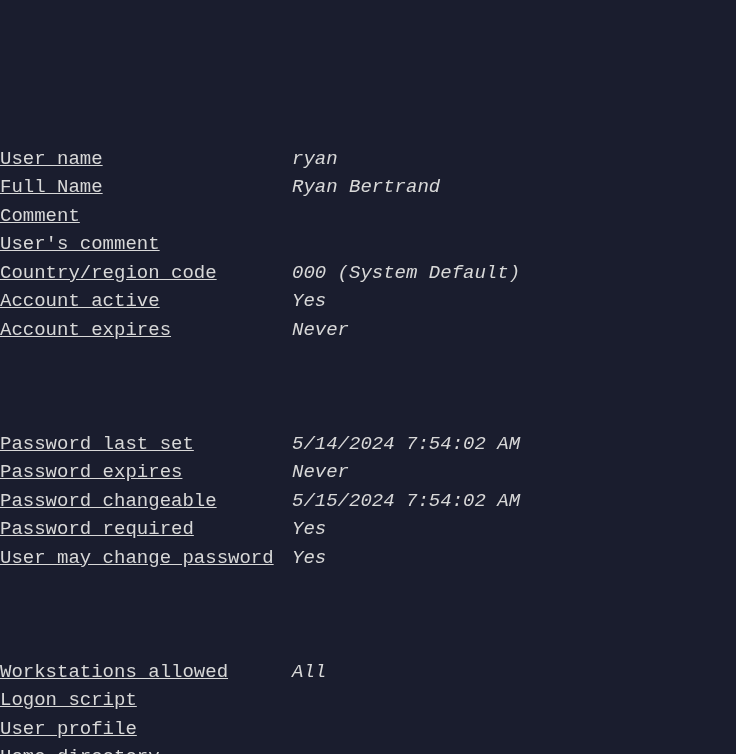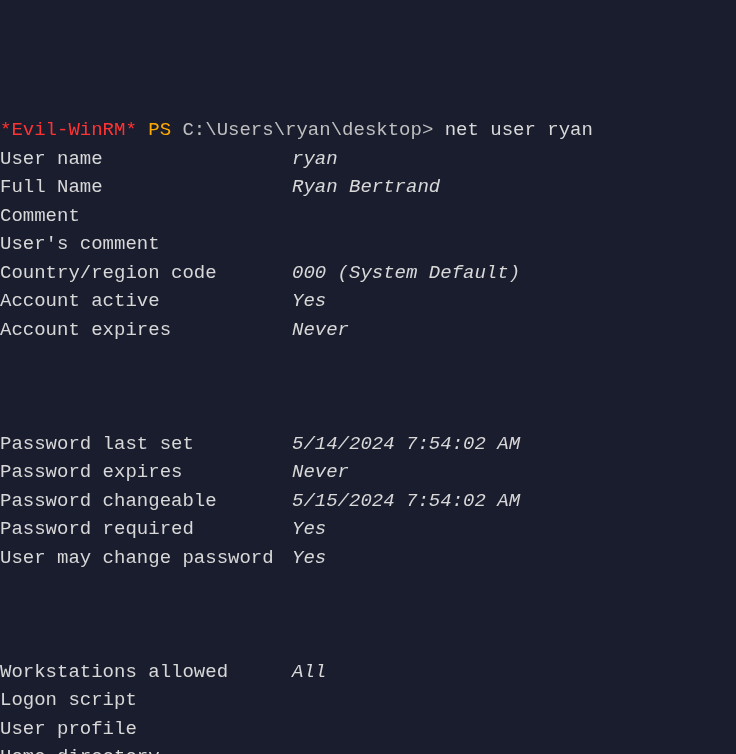--- a/index.html
+++ b/index.html
@@ -31,36 +31,37 @@
     .cmd {
       color: #d8d8d8;
     }
     .field-row {
       display: block;
     }
     .field-label {
       display: inline-block;
       width: 292px;
       color: #d8d8d8;
+      text-decoration: underline;
     }
     .field-value {
       display: inline-block;
       color: #d8d8d8;
       font-style: italic;
     }
     .spacer {
       height: 1.5em;
     }
   </style>
 </head>
 <body>
 
 
 
-<div><span><span class="prompt-prefix">*Evil-WinRM*</span> <span class="prompt-ps">PS</span> <span class="prompt-path">C:\Users\ryan\desktop&gt;</span> <span class="cmd">net user ryan</span></span>
+<div>
 <div id="block1"><div class="field-row"><span class="field-label">User name</span><span class="field-value">ryan</span></div><div class="field-row"><span class="field-label">Full Name</span><span class="field-value">Ryan Bertrand</span></div><div class="field-row"><span class="field-label">Comment</span><span class="field-value"></span></div><div class="field-row"><span class="field-label">User's comment</span><span class="field-value"></span></div><div class="field-row"><span class="field-label">Country/region code</span><span class="field-value">000 (System Default)</span></div><div class="field-row"><span class="field-label">Account active</span><span class="field-value">Yes</span></div><div class="field-row"><span class="field-label">Account expires</span><span class="field-value">Never</span></div></div>
 <div class="spacer"></div>
 <div id="block2"><div class="field-row"><span class="field-label">Password last set</span><span class="field-value">5/14/2024 7:54:02 AM</span></div><div class="field-row"><span class="field-label">Password expires</span><span class="field-value">Never</span></div><div class="field-row"><span class="field-label">Password changeable</span><span class="field-value">5/15/2024 7:54:02 AM</span></div><div class="field-row"><span class="field-label">Password required</span><span class="field-value">Yes</span></div><div class="field-row"><span class="field-label">User may change password</span><span class="field-value">Yes</span></div></div>
 <div class="spacer"></div>
 <div id="block3"><div class="field-row"><span class="field-label">Workstations allowed</span><span class="field-value">All</span></div><div class="field-row"><span class="field-label">Logon script</span><span class="field-value"></span></div><div class="field-row"><span class="field-label">User profile</span><span class="field-value"></span></div><div class="field-row"><span class="field-label">Home directory</span><span class="field-value"></span></div></div>
 
 
 
 
 

